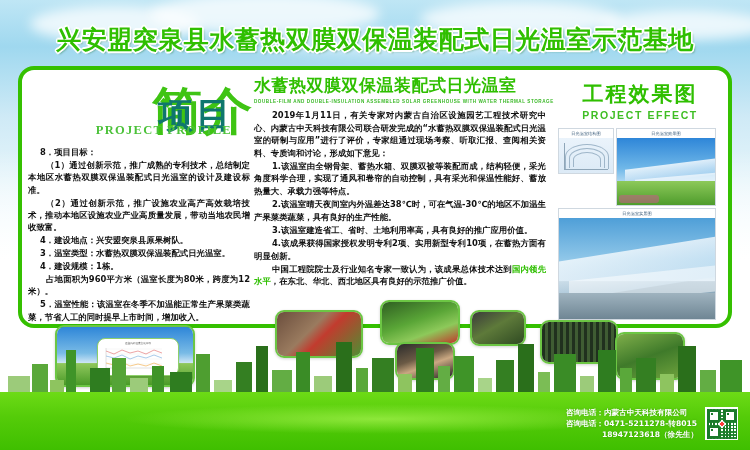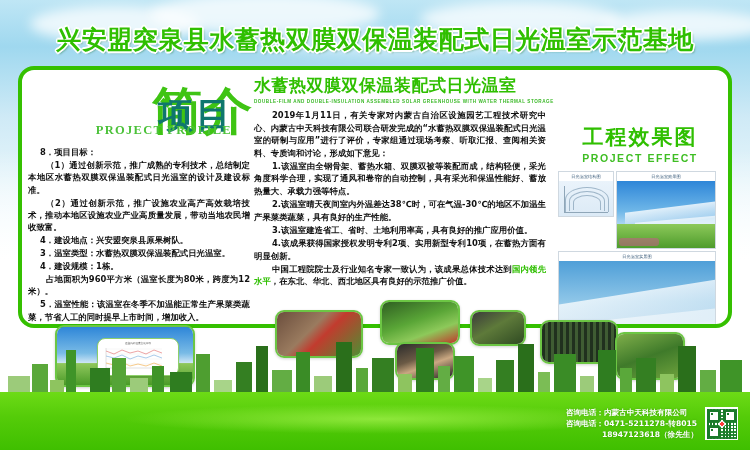--- a/index.html
+++ b/index.html
@@ -29,21 +29,21 @@
       white-space:nowrap;}
 
   
   .frame{position:absolute;left:18px;top:66px;width:714px;height:262px;
      border:4px solid #35c000;border-radius:16px;background:#ffffff;box-sizing:border-box;}
   .frame-inner{position:absolute;left:0;top:0;right:0;bottom:0;overflow:hidden;border-radius:12px;}
 
   
   .col-left{position:absolute;left:6px;top:20px;width:222px;height:252px;}
   .col-mid{position:absolute;left:232px;top:4px;width:292px;height:252px;}
-  .col-right{position:absolute;left:528px;top:4px;width:180px;height:252px;margin-top:43px;}
+  .col-right{position:absolute;left:528px;top:4px;width:180px;height:252px;}
 
   
   .lh{position:relative;height:56px;}
   .lh-cn{position:absolute;right:16px;top:2px;font-family:"DejaVu Sans","Liberation Sans",sans-serif;
      font-weight:bold;font-size:35px;color:#0f766e;letter-spacing:3px;white-space:nowrap;}
   .lh-big{position:absolute;right:-2px;top:-4px;font-family:"DejaVu Sans","Liberation Sans",sans-serif;
      font-weight:bold;font-size:50px;color:#2fbf00;line-height:50px;opacity:.92;}
   .lh-en{position:absolute;right:18px;top:33px;font-family:"Liberation Serif",serif;font-weight:bold;
      font-size:12.5px;color:#4cc23a;letter-spacing:1.3px;white-space:nowrap;}
 

